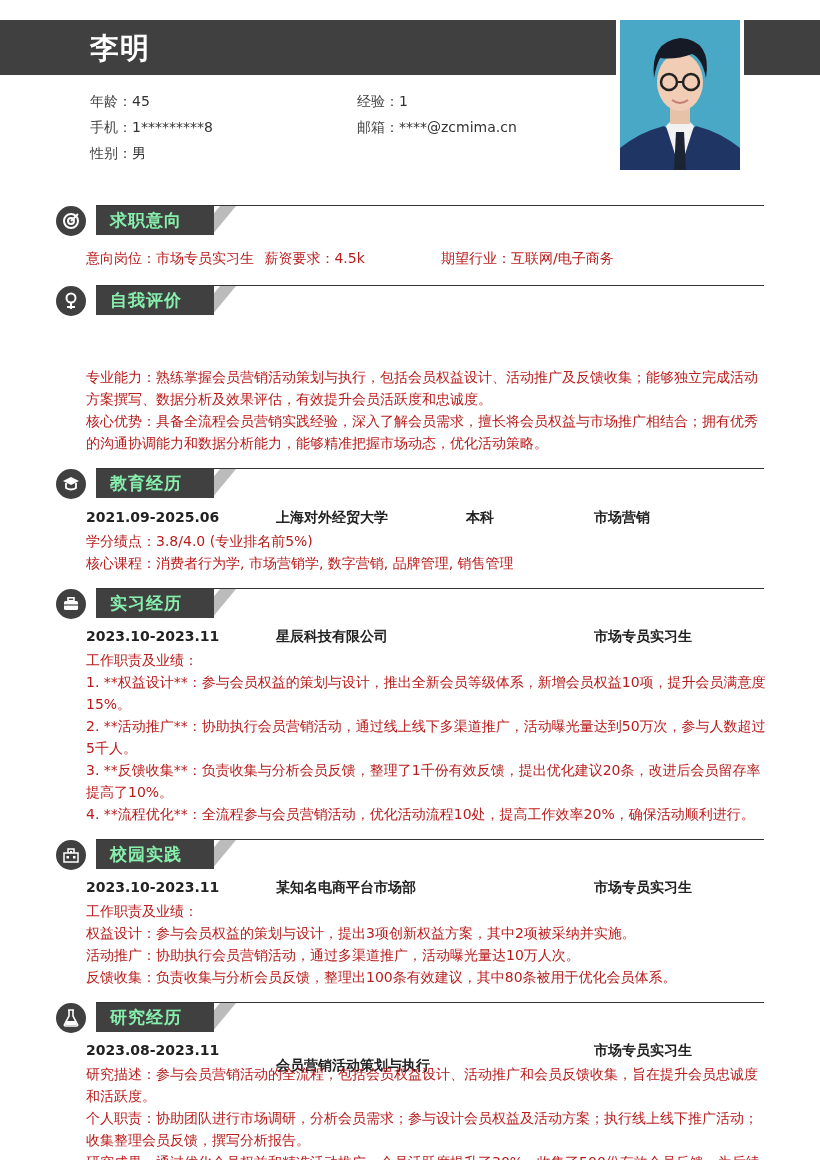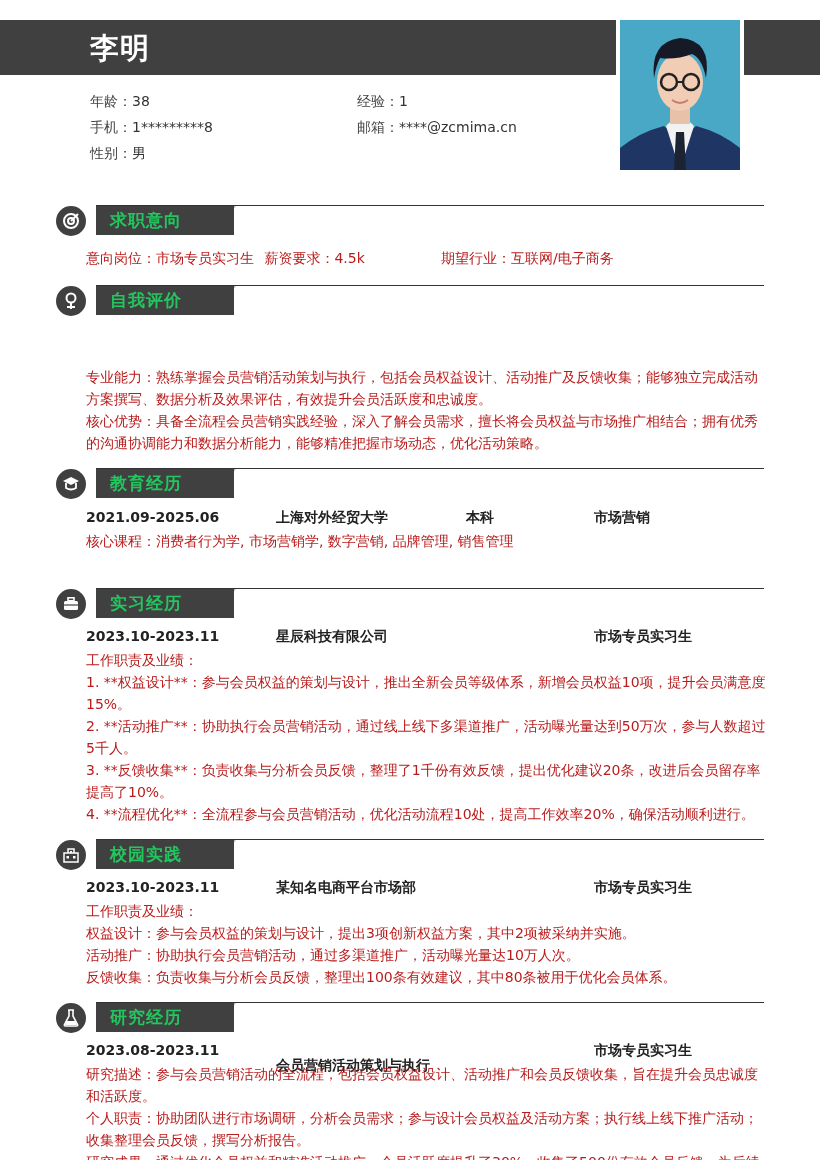--- a/index.html
+++ b/index.html
@@ -11,21 +11,21 @@
   .name { position: absolute; left: 90px; top: 28px; font-size: 29px; font-weight: bold; color: #ffffff; line-height: 40px; letter-spacing: 1px; }
 
   .photo { position: absolute; left: 620px; top: 20px; width: 120px; height: 150px; background: #4aa9c7; overflow: hidden; }
 
   .info { position: absolute; font-size: 14px; line-height: 20px; color: #333; }
   .info .lbl { color: #444; }
 
   .section-head { position: absolute; left: 56px; width: 708px; height: 32px; }
   .section-head .line { position: absolute; left: 40px; right: 0; top: 0; height: 1px; background: #333; }
   .section-head .icon-circle { position: absolute; left: 0; top: 1px; width: 30px; height: 30px; border-radius: 50%; background: #404040; display: flex; align-items: center; justify-content: center; }
-  .section-head .title-box { position: absolute; left: 40px; top: 1px; width: 138px; height: 29px; background: #404040; color: #22c55e; font-size: 17px; font-weight: bold; line-height: 29px; padding-left: 14px; letter-spacing: 1px; }
+  .section-head .title-box { position: absolute; left: 40px; top: 1px; width: 118px; height: 29px; background: #404040; color: #86efac; font-size: 17px; font-weight: bold; line-height: 29px; padding-left: 14px; letter-spacing: 1px; }
   .section-head .slash { position: absolute; left: 140px; top: 1px; width: 40px; height: 29px; background: #bbbbbb; clip-path: polygon(60% 0, 100% 0, 40% 100%, 0 100%); }
 
   .body-text { position: absolute; left: 86px; width: 680px; font-size: 14px; line-height: 22px; color: #b91c1c; }
   .row { position: absolute; left: 86px; width: 680px; height: 22px; font-size: 14px; font-weight: bold; color: #222; line-height: 22px; }
   .row span { position: absolute; top: 0; white-space: nowrap; }
   .p { display: block; }
 </style>
 </head>
 <body>
 
@@ -42,21 +42,21 @@
     <rect x="50" y="82" width="20" height="22" fill="#e7c2a8"></rect>
     <ellipse cx="60" cy="62" rx="23" ry="29" fill="#f0cdb4"></ellipse>
     <path d="M34 58 Q30 22 60 18 Q92 20 86 58 Q82 38 72 34 Q56 40 40 38 Q36 46 34 58 Z" fill="#161a26"></path>
     <circle cx="49" cy="62" r="8" fill="none" stroke="#222" stroke-width="2.5"></circle>
     <circle cx="71" cy="62" r="8" fill="none" stroke="#222" stroke-width="2.5"></circle>
     <line x1="57" y1="62" x2="63" y2="62" stroke="#222" stroke-width="2"></line>
     <path d="M52 80 Q60 86 68 80" stroke="#c77d74" stroke-width="2" fill="none"></path>
   </svg>
 </div>
 
-<div class="info" style="left:90px;top:91px;"><span class="lbl">年龄：</span><span>38</span></div>
+<div class="info" style="left:90px;top:91px;"><span class="lbl">年龄：</span><span>45</span></div>
 <div class="info" style="left:357px;top:91px;"><span class="lbl">经验：</span><span>1</span></div>
 <div class="info" style="left:90px;top:117px;"><span class="lbl">手机：</span><span>1*********8</span></div>
 <div class="info" style="left:357px;top:117px;"><span class="lbl">邮箱：</span><span>****@zcmima.cn</span></div>
 <div class="info" style="left:90px;top:143px;"><span class="lbl">性别：</span><span>男</span></div>
 
 <div class="section-head" style="top:205px;">
   <div class="line"></div>
   <div class="icon-circle">
     <svg width="18" height="18" viewBox="0 0 18 18">
         <circle cx="9" cy="9" r="7" fill="none" stroke="#fff" stroke-width="2"></circle>
@@ -101,20 +101,21 @@
   <div class="slash"></div>
   <div class="title-box">教育经历</div>
 </div>
 <div class="row" style="top:506px;">
   <span style="left:0;">2021.09-2025.06</span>
   <span style="left:190px;">上海对外经贸大学</span>
   <span style="left:380px;">本科</span>
   <span style="left:508px;">市场营销</span>
 </div>
 <div class="body-text" style="top:530px;">
+  <span class="p">学分绩点：3.8/4.0 (专业排名前5%)</span>
   <span class="p">核心课程：消费者行为学, 市场营销学, 数字营销, 品牌管理, 销售管理</span>
 </div>
 
 <div class="section-head" style="top:588px;">
   <div class="line"></div>
   <div class="icon-circle">
     <svg width="16" height="14" viewBox="0 0 16 14">
         <rect x="5" y="0.8" width="6" height="3" fill="none" stroke="#fff" stroke-width="1.6"></rect>
         <rect x="1" y="4" width="14" height="9" rx="1.5" fill="#fff"></rect>
         <line x1="1" y1="8" x2="15" y2="8" stroke="#404040" stroke-width="1.2"></line>

